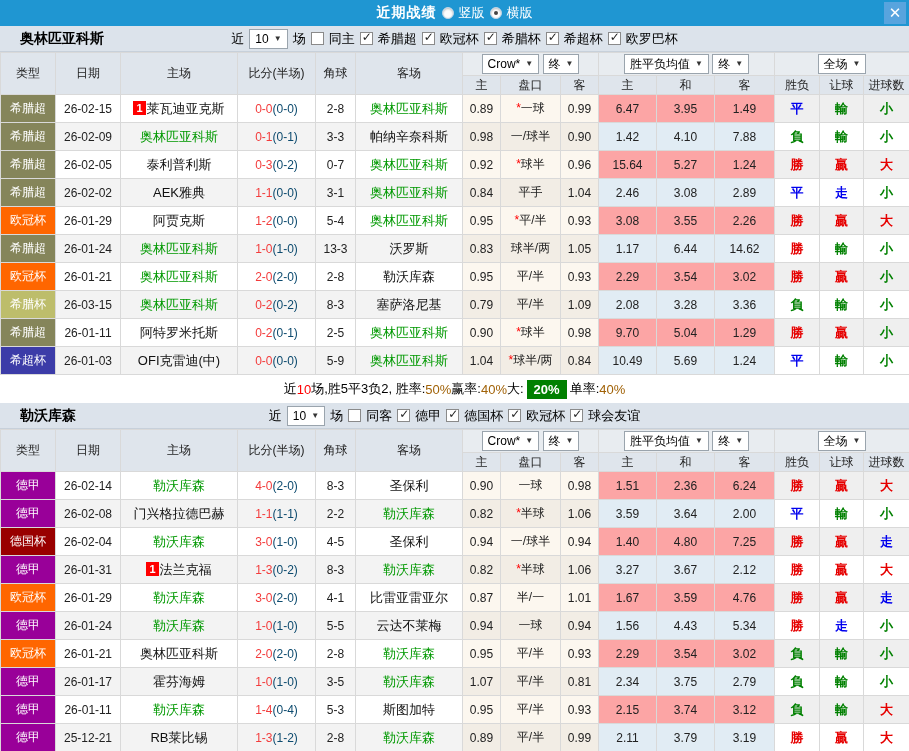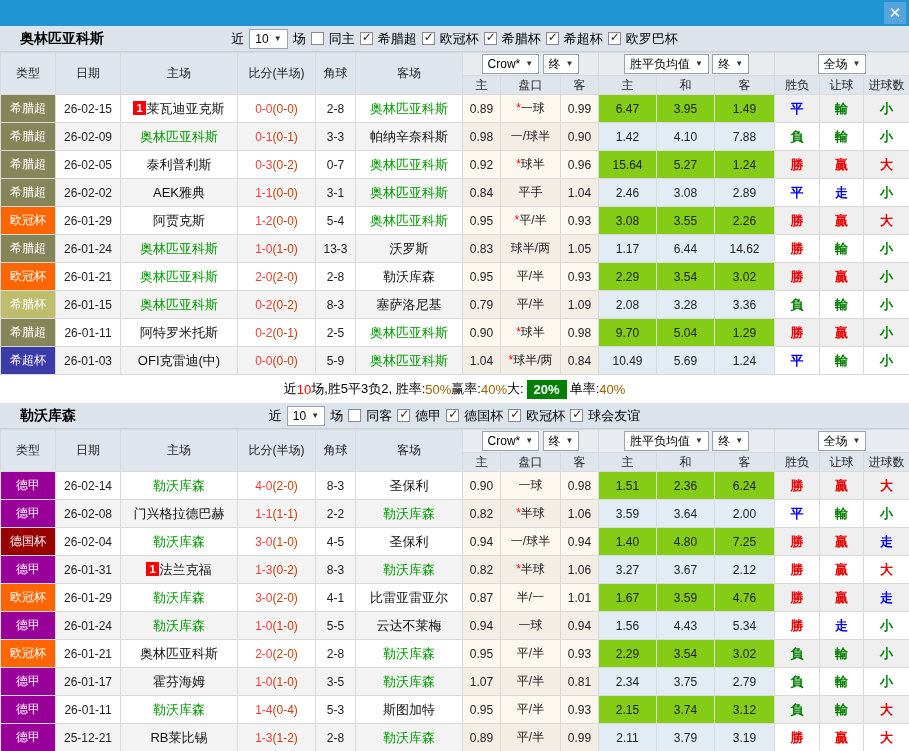--- a/index.html
+++ b/index.html
@@ -28,46 +28,53 @@
   th,td{border:1px solid #d9d9d9;text-align:center;overflow:hidden;white-space:nowrap;font-weight:normal}
   thead th{background:#DFE5EC;color:#222;font-size:12px}
   thead tr.drop th{height:23px}
   thead tr.drop th.dropcell{background:#E8ECF0}
   thead tr.sub th{height:19px}
   tbody td{height:28px;font-size:12px}
   td.plain{background:#fff}
   tbody tr:nth-child(even) td.plain{background:#F3F3F3}
   td.crown{background:#FCF7EF}
   tbody tr:nth-child(even) td.crown{background:#F2EDE5}
-  td.avg{background:#84cc16}
+  td.avg{background:#fca5a5}
   tbody tr:nth-child(even) td.avg{background:#E1ECF4}
   td.res{background:#fff;font-weight:bold;font-size:13px}
   tbody tr:nth-child(odd) td.res{background:#EFEFEF}
   td.lg{color:#fff;font-size:12px}
   td.team{font-size:13px;color:#111}
   td.team.hl{color:var(--hl,#009900)}
   .ft{color:var(--score,#F33B3B)}
-  .ht{color:#c2410c}
+  .ht{color:#0c4a6e}
   .star{color:#f00}
   .rank{display:inline-block;background:#FF0000;color:#fff;font-size:11px;font-weight:bold;line-height:14px;padding:0 3px;margin-right:1px;vertical-align:1px}
   .t-win{color:var(--win,#E60000)}
   .t-draw{color:var(--draw,#0000EE)}
   .t-loss{color:var(--loss,#008000)}
   
   .summary{height:28px;display:flex;align-items:center;justify-content:center;font-size:13px;background:#fff;color:#000}
   .summary .s-red{color:#f00}
   .summary .s-blue{color:#a16207}
   .summary .s-green{background:#008000;color:#fff;font-weight:bold;padding:2px 7px;margin:0 3px}
 </style>
 </head>
 <body>
 
 <div class="window">
 
   <div class="titlebar">
+    <div class="title-group">
+      <span class="title">近期战绩</span>
+      <span class="radio" id="radio-v"></span>
+      <span class="radio-label">竖版</span>
+      <span class="radio on" id="radio-h"></span>
+      <span class="radio-label">横版</span>
+    </div>
     <div class="close-btn">✕</div>
   </div>
 
   <div class="section">
     <div class="section-header">
       <div class="team-name">奥林匹亚科斯</div>
       <div class="filters">
           <span class="flabel">近</span>
           <span class="sel">10<span class="arr">▼</span></span>
           <span class="flabel">场</span>
@@ -265,21 +272,21 @@
             <td class="crown">0.93</td>
             <td class="avg">2.29</td>
             <td class="avg">3.54</td>
             <td class="avg">3.02</td>
             <td class="res t-win">勝</td>
             <td class="res t-win">贏</td>
             <td class="res t-loss">小</td>
           </tr>
           <tr>
             <td class="lg" style="background:#BDBD6B">希腊杯</td>
-            <td class="plain">26-01-15</td>
+            <td class="plain">26-03-15</td>
             <td class="plain team hl">奥林匹亚科斯</td>
             <td class="plain"><span class="ft">0-2</span><span class="ht">(0-2)</span></td>
             <td class="plain">8-3</td>
             <td class="plain team">塞萨洛尼基</td>
             <td class="crown">0.79</td>
             <td class="crown">平/半</td>
             <td class="crown">1.09</td>
             <td class="avg">2.08</td>
             <td class="avg">3.28</td>
             <td class="avg">3.36</td>

